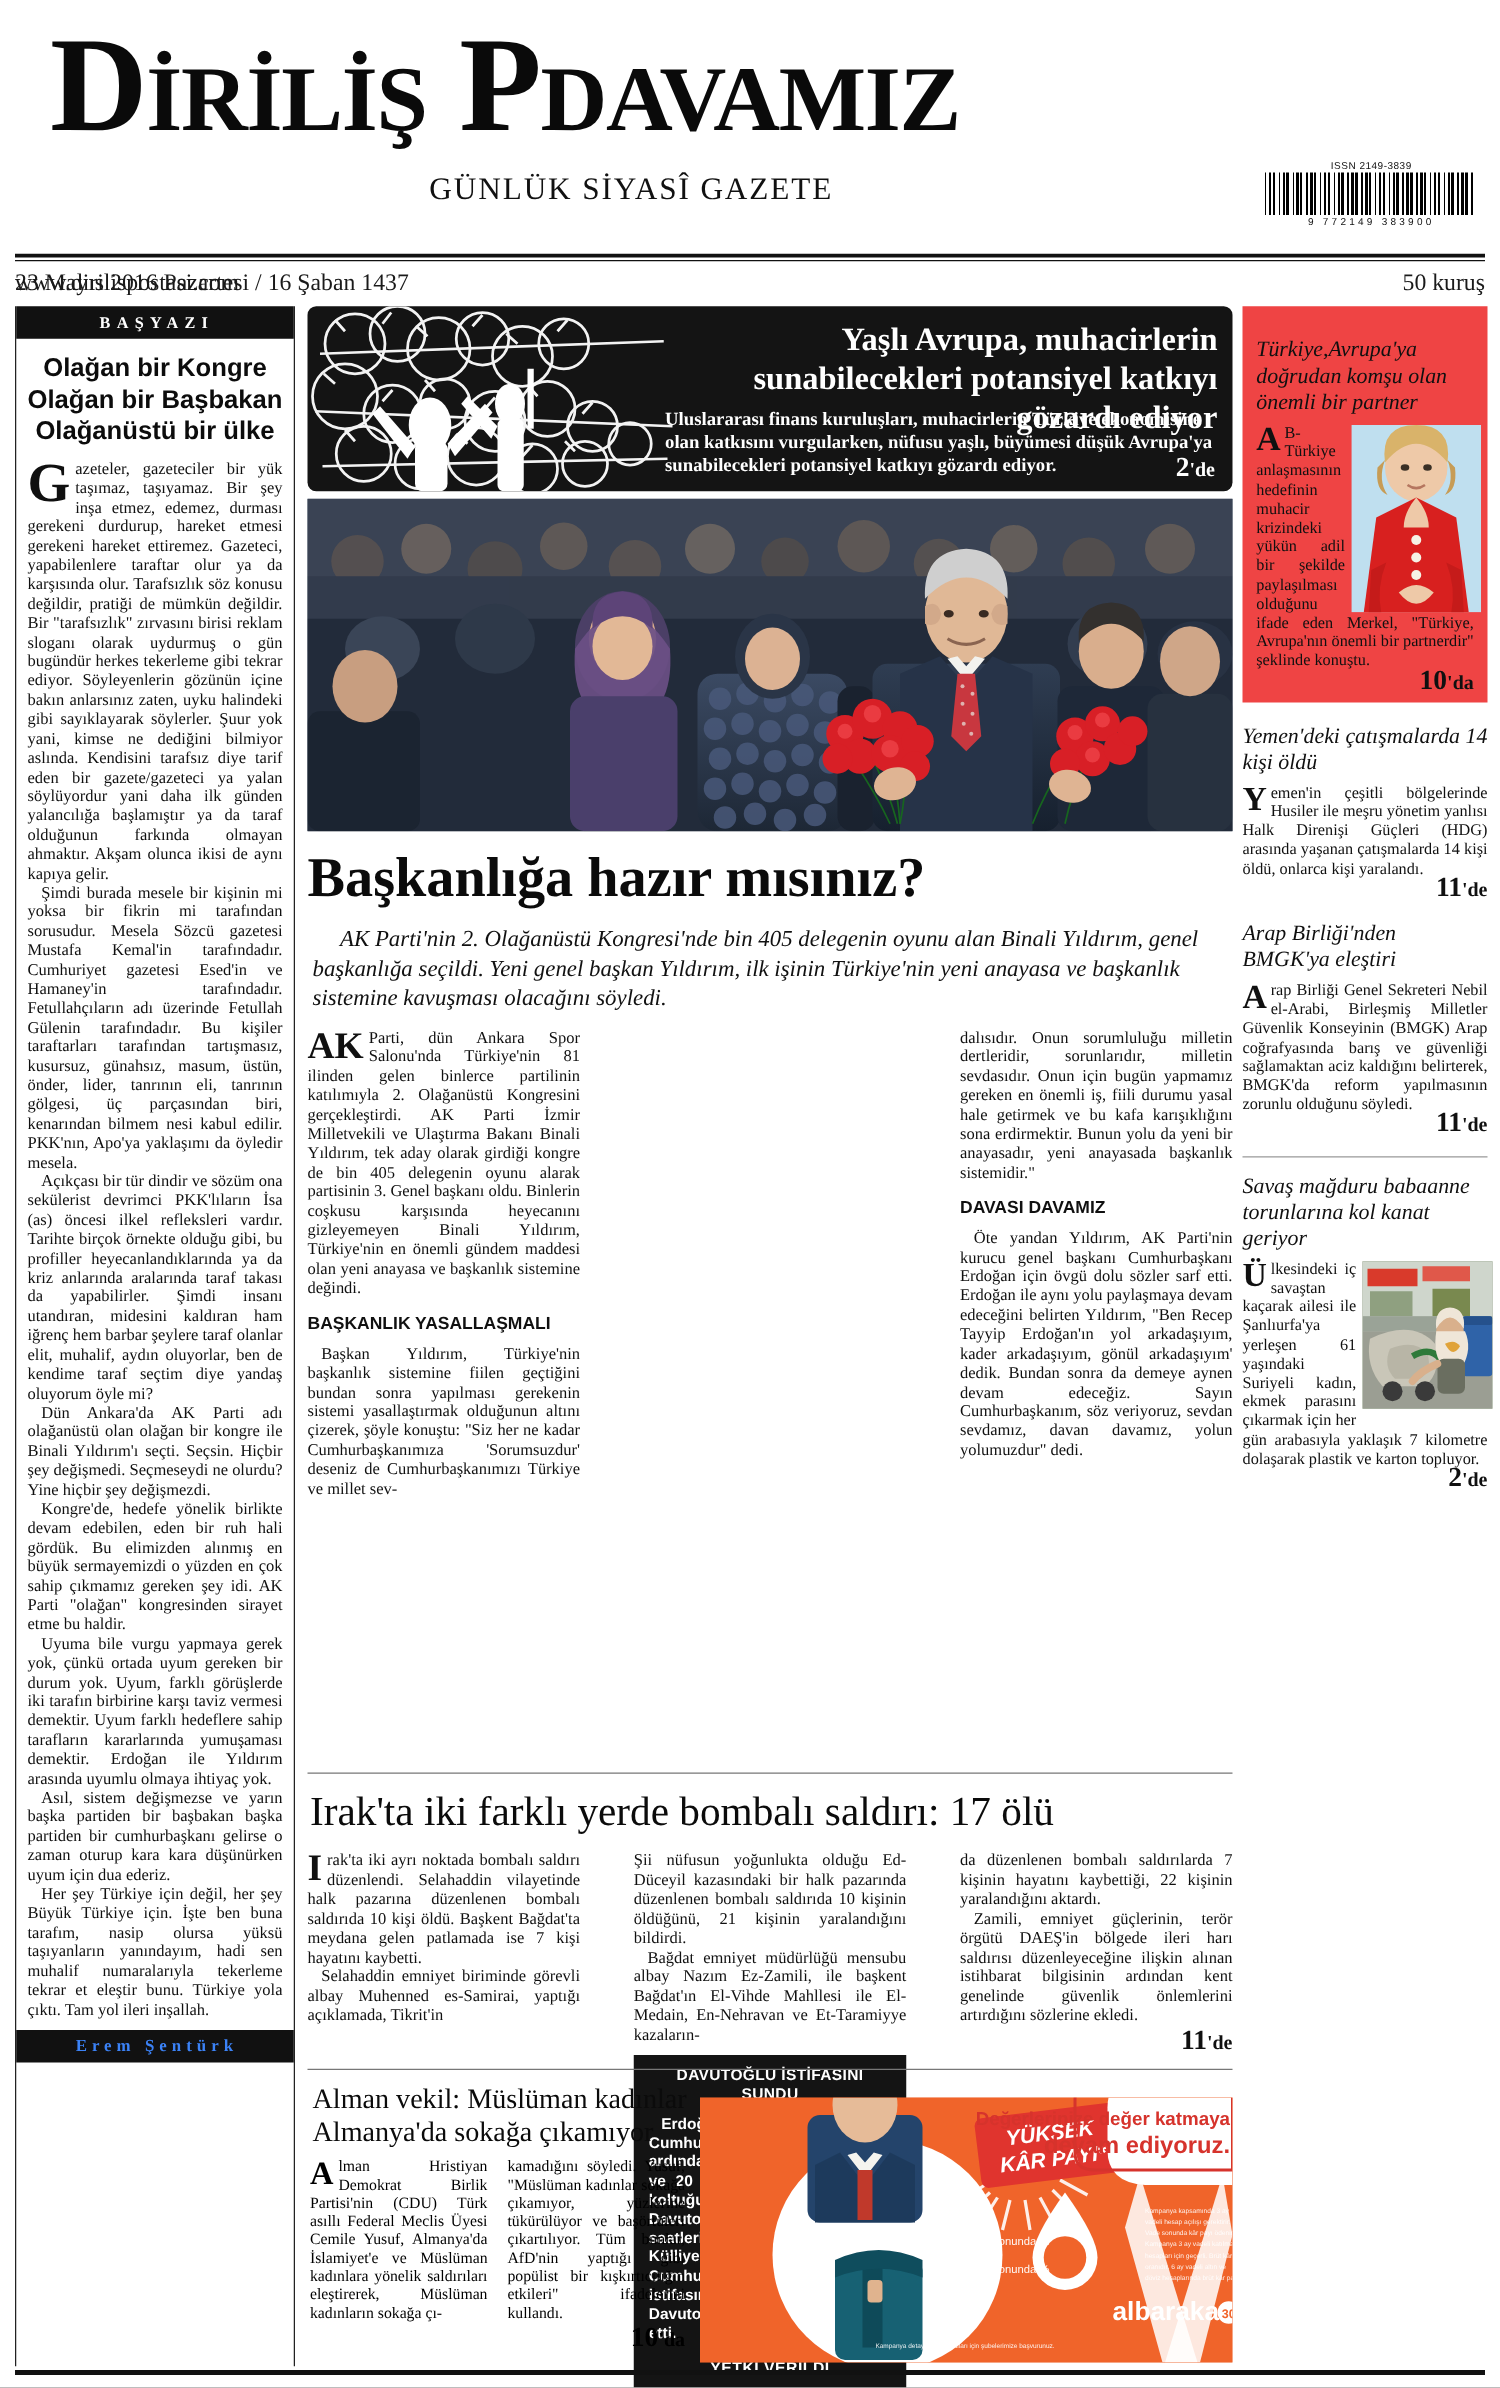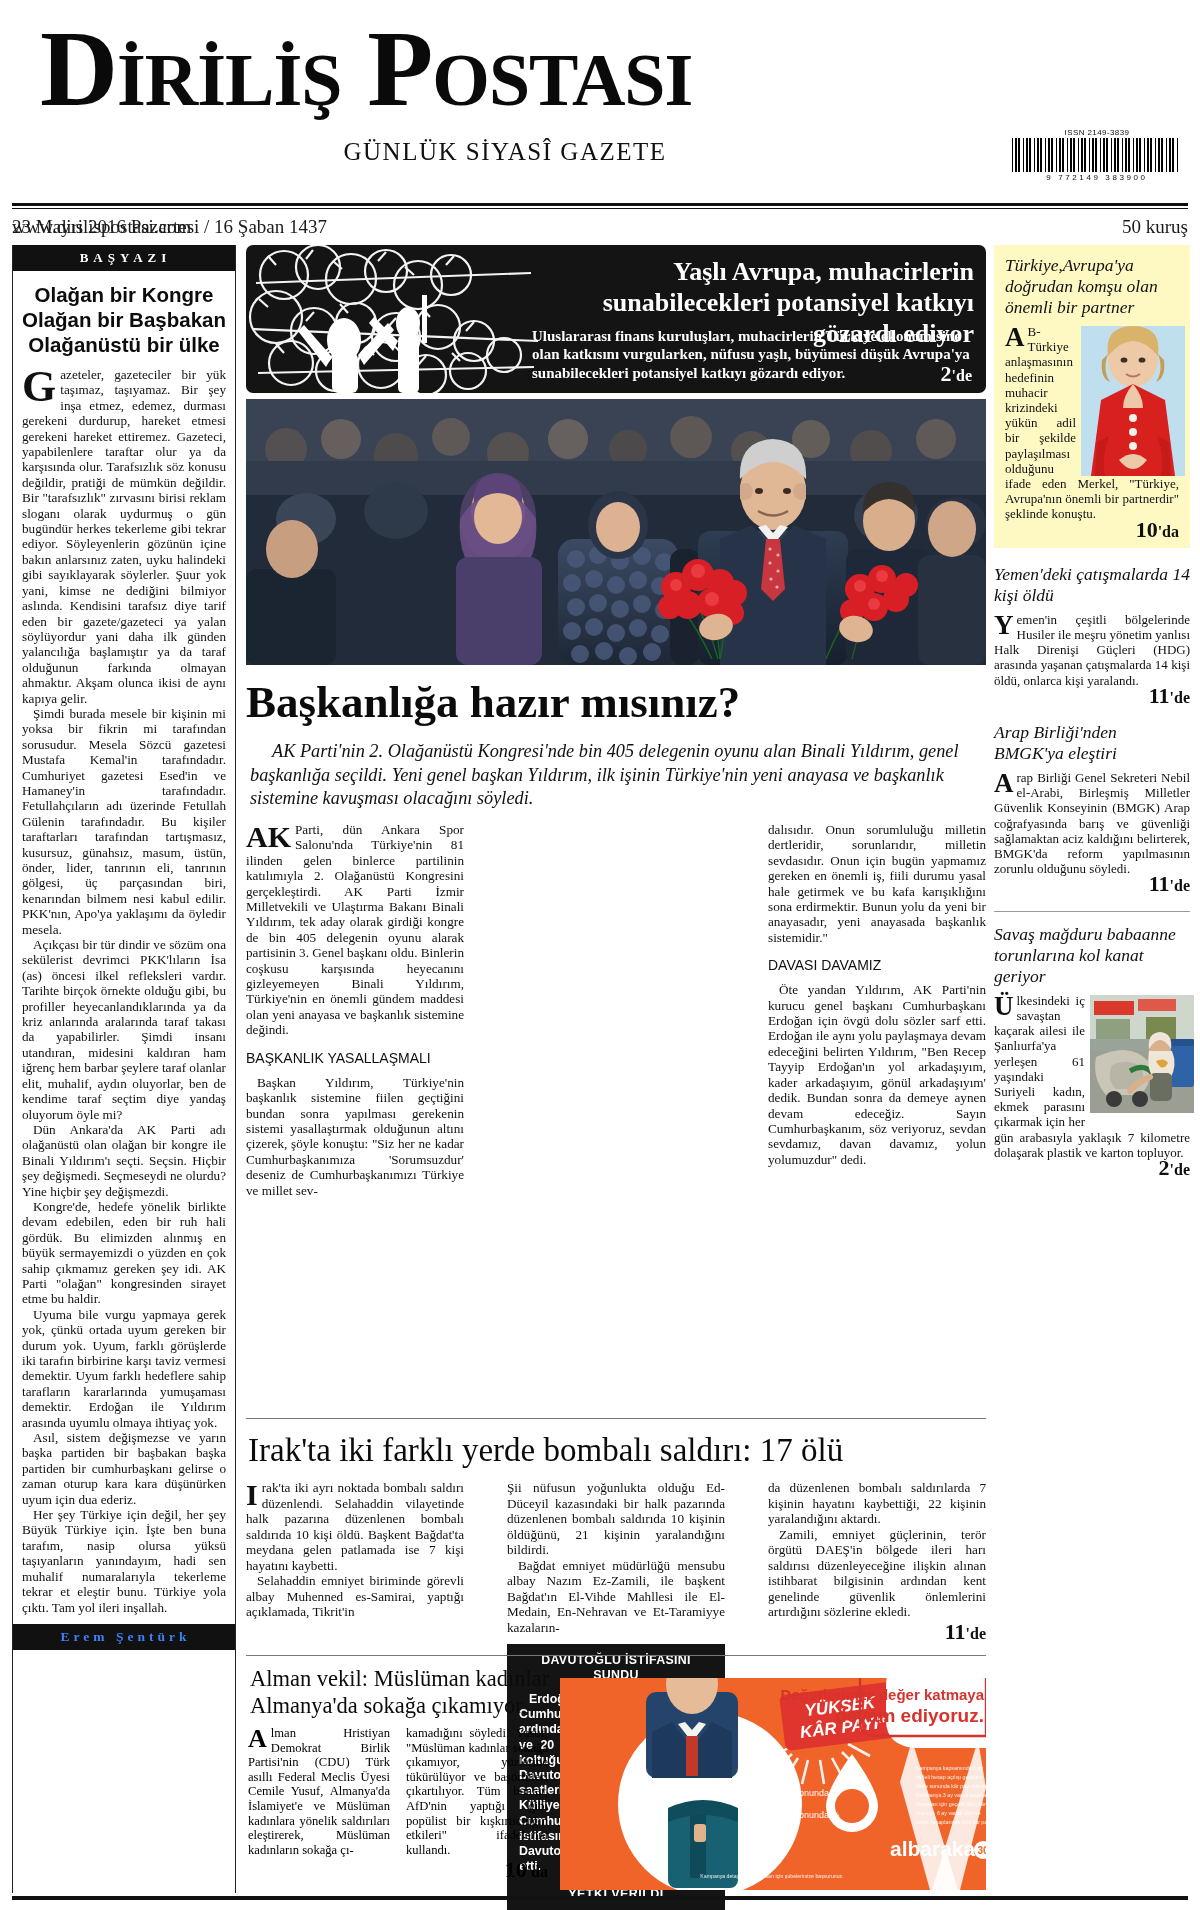--- a/index.html
+++ b/index.html
@@ -68,21 +68,21 @@
       font-family:"Liberation Serif",serif;font-style:italic;font-size:18.3px;line-height:23.5px;color:#111;text-indent:22px;}
 
   
   .story3{position:absolute;left:246px;top:822px;width:740px;height:560px;}
   .col{position:absolute;top:0;width:218px;font-size:13.2px;line-height:15.4px;text-align:justify;color:#101010;}
   .colA{left:0;}
   .colB{left:261px;}
   .colC{left:522px;}
   .col p{margin:0;text-indent:11px;}
   .col p.noind{text-indent:0;}
-  .subhead{font-family:"Liberation Sans",sans-serif;font-weight:400;font-size:14px;line-height:17px;margin:12px 0 8px;}
+  .subhead{font-family:"Liberation Sans",sans-serif;font-weight:700;font-size:14px;line-height:17px;margin:12px 0 8px;}
   .bigcap{float:left;font-family:"Liberation Serif",serif;font-weight:700;font-size:30px;line-height:23px;padding:3px 4px 0 0;}
   .blackbox{position:absolute;left:246px;top:822px;width:222px;height:560px;background:#141414;color:#fff;box-sizing:border-box;padding:9px 12px;}
   .blackbox .bh{text-align:center;font-family:"Liberation Sans",sans-serif;font-weight:700;font-size:12.4px;line-height:15px;letter-spacing:.3px;margin-bottom:9px;}
   .blackbox p{margin:0;font-family:"Liberation Sans",sans-serif;font-weight:700;font-size:12.4px;line-height:15.2px;text-align:justify;text-indent:10px;}
   .blackbox .bh2{text-align:center;font-family:"Liberation Sans",sans-serif;font-weight:700;font-size:12.6px;margin:13px 0 9px;letter-spacing:.4px;}
 
   
   .hr-grey{position:absolute;left:246px;top:1418px;width:740px;height:1px;background:#777;}
   .irak-head{position:absolute;left:248px;top:1430px;width:740px;
      font-family:"Liberation Serif",serif;font-size:33px;line-height:40px;color:#0b0b0b;}
@@ -98,41 +98,41 @@
   .alman2 .c{position:absolute;top:0;width:142px;font-size:12.6px;line-height:14.6px;text-align:justify;}
   .alman2 .c1{left:0;}
   .alman2 .c2{left:158px;}
   .alman2 .c p{margin:0;text-indent:10px;}
 
   
   .ad{position:absolute;left:560px;top:1678px;width:426px;height:212px;background:#f0642a;overflow:hidden;}
 
   
   .side{position:absolute;left:994px;top:245px;width:196px;}
-  .sbox{background:#fef9c3;padding:10px 11px 8px;box-sizing:border-box;}
+  .sbox{background:#ef4444;padding:24px 11px 8px;box-sizing:border-box;}
   .sh-it{font-family:"Liberation Serif",serif;font-style:italic;font-size:17.5px;line-height:21px;color:#101010;margin:0 0 6px;}
   .sbody{font-size:13px;line-height:15.2px;text-align:justify;color:#101010;}
   .sbody p{margin:0;text-indent:0;}
   .scap{float:left;font-family:"Liberation Serif",serif;font-weight:700;font-size:27px;line-height:21px;padding:3px 3px 0 0;}
   .sitem{margin-top:16px;}
   .sref{text-align:right;}
 
   .merkel-img{float:right;width:104px;height:150px;margin:2px -6px 0 5px;position:relative;overflow:hidden;}
   .granny-img{float:right;width:104px;height:118px;margin:2px -4px 2px 5px;background:#8d9a7e;position:relative;overflow:hidden;}
 
   .botrule{position:absolute;left:12px;top:1896px;width:1176px;height:4px;background:#111;}
 </style>
 </head>
 <body>
 
 <div class="page">
 
   <div class="masthead">
     <div class="logo">
-      <span>D</span><span class="sc">İRİLİŞ</span> <span>P</span><span class="sc">OSTASI</span>
+      <span>D</span><span class="sc">İRİLİŞ</span> <span>P</span><span class="sc">DAVAMIZ</span>
     </div>
     <div class="tagline">GÜNLÜK SİYASÎ GAZETE</div>
     <div class="barcode-wrap">
       <div class="issn">ISSN 2149-3839</div>
       <div class="barcode"></div>
       <div class="barnum">9 772149 383900</div>
     </div>
   </div>
 
   <div class="rule-thick"></div>

